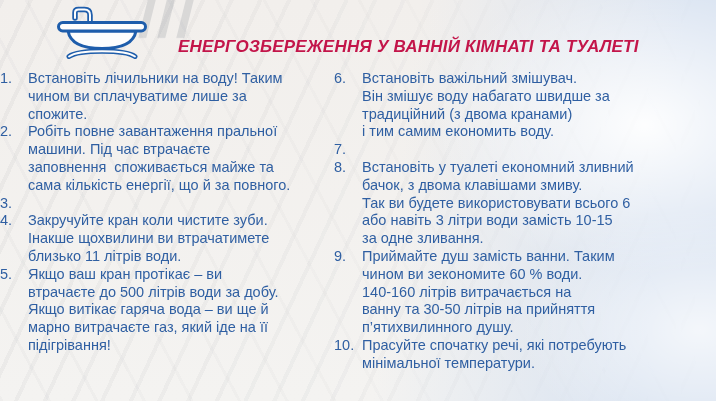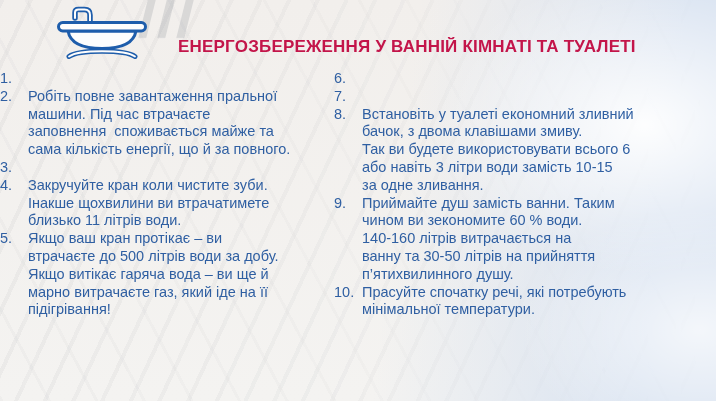--- a/index.html
+++ b/index.html
@@ -30,21 +30,21 @@
 
   
   .bg-windows {
     position: absolute; left: 143px; top: 0; width: 46px; height: 38px;
     transform: skewX(-14deg);
     opacity: 0.16;
     filter: blur(0.6px);
     background: repeating-linear-gradient(90deg, #5a6472 0 8px, transparent 8px 19px);
   }
 
-  .header { position: absolute; left: 0; top: 0; width: 716px; height: 70px; }
+  .header { position: absolute; left: 0; top: 0; width: 716px; height: 70px; font-style: italic; }
 
   .tub {
     position: absolute; left: 57px; top: 5px;
     width: 90px; height: 54px;
     color: var(--icon-color, #1e5dab);
   }
   .pipe-outer { fill: none; stroke: currentColor; stroke-width: 5.5; stroke-linecap: round; }
   .pipe-inner { fill: none; stroke: #fdfdfd;     stroke-width: 2;   stroke-linecap: round; }
   .bowl       { fill: #fdfdfd; stroke: currentColor; stroke-width: 3; }
   .foot-outer { fill: none; stroke: currentColor; stroke-width: 5;  stroke-linecap: round; }
@@ -92,20 +92,23 @@
       <path class="foot-inner" d="M12 51.5 C22 44.5 68 44.5 78 51.5"></path>
       <rect class="rim" x="1.5" y="17.5" width="87" height="8.5" rx="4.2"></rect>
     </svg>
     <h1 class="title">ЕНЕРГОЗБЕРЕЖЕННЯ У ВАННІЙ КІМНАТІ ТА ТУАЛЕТІ</h1>
   </header>
 
   <div class="cols">
     <ol class="col col-left">
       <li class="tip">
         <span class="num">1.</span>
+        <span class="txt">Встановіть лічильники на воду! Таким
+чином ви сплачуватиме лише за
+спожите.</span>
       </li>
       <li class="tip">
         <span class="num">2.</span>
         <span class="txt">Робіть повне завантаження пральної
 машини. Під час втрачаєте
 заповнення  споживається майже та
 сама кількість енергії, що й за повного.</span>
       </li>
       <li class="tip">
         <span class="num">3.</span>
@@ -122,20 +125,24 @@
 втрачаєте до 500 літрів води за добу.
 Якщо витікає гаряча вода – ви ще й
 марно витрачаєте газ, який іде на її
 підігрівання!</span>
       </li>
     </ol>
 
     <ol class="col col-right">
       <li class="tip">
         <span class="num">6.</span>
+        <span class="txt">Встановіть важільний змішувач.
+Він змішує воду набагато швидше за
+традиційний (з двома кранами)
+і тим самим економить воду.</span>
       </li>
       <li class="tip">
         <span class="num">7.</span>
       </li>
       <li class="tip">
         <span class="num">8.</span>
         <span class="txt">Встановіть у туалеті економний зливний
 бачок, з двома клавішами змиву.
 Так ви будете використовувати всього 6
 або навіть 3 літри води замість 10-15

